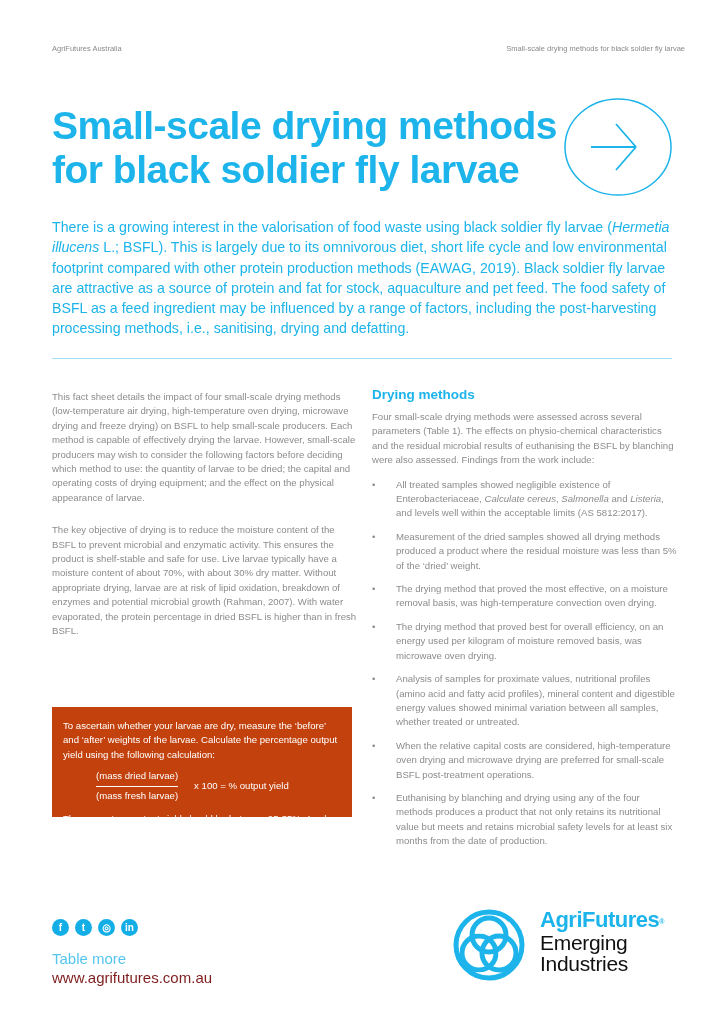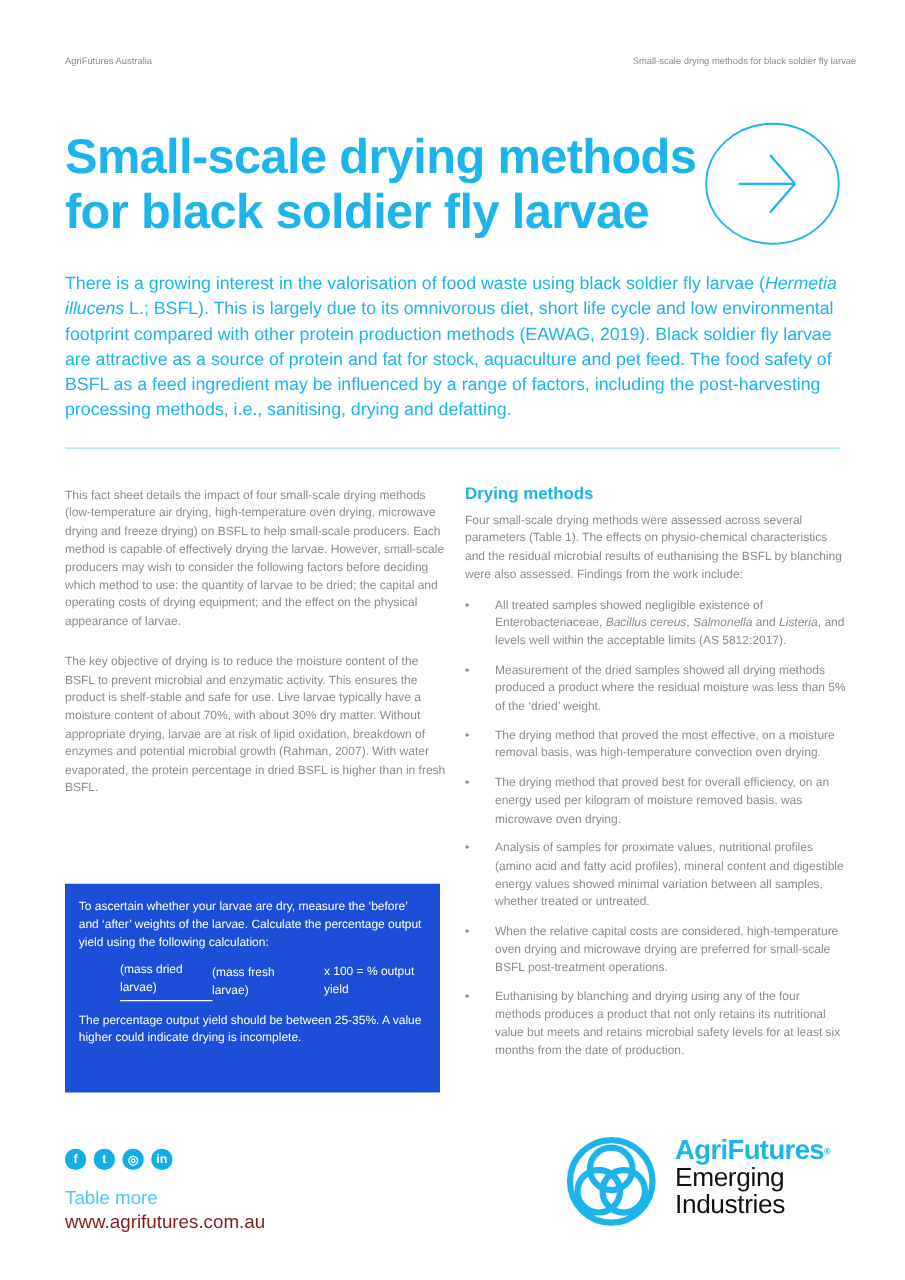--- a/index.html
+++ b/index.html
@@ -10,24 +10,24 @@
   .title { position: absolute; left: 52px; top: 104px; margin: 0; font-size: 39px; line-height: 44px; font-weight: bold; color: #1cb4ea; letter-spacing: -0.5px; }
   .arrow-circle { position: absolute; left: 563px; top: 97px; width: 110px; height: 100px; }
   .intro { position: absolute; left: 52px; top: 217px; width: 630px; margin: 0; font-size: 14.2px; line-height: 20.3px; color: #1cb4ea; }
   .divider { position: absolute; left: 52px; top: 358px; width: 620px; height: 1px; background: #9fdcf5; }
   .col { position: absolute; font-size: 9.6px; line-height: 14.4px; color: #8c8c8c; }
   .col-left { left: 52px; top: 390px; width: 305px; }
   .col-right { left: 372px; top: 386px; width: 305px; }
   .col p { margin: 0; }
   .h2 { font-size: 13.5px; font-weight: bold; color: #1cb4ea; margin: 0 0 6px 0; line-height: 18px; }
   .sec-gap { height: 18px; }
-  .callout { position: absolute; left: 52px; top: 707px; width: 300px; height: 167px; background: #1d4ed8; color: #ffffff; font-size: 9.6px; line-height: 14.4px; padding: 12px 8px 0 11px; box-sizing: border-box; }
+  .callout { position: absolute; left: 52px; top: 707px; width: 300px; height: 110px; background: #c2410c; color: #ffffff; font-size: 9.6px; line-height: 14.4px; padding: 12px 8px 0 11px; box-sizing: border-box; }
   .callout p { margin: 0; }
   .formula { display: flex; align-items: center; margin: 7px 0 9px 33px; }
-  .frac { display: flex; flex-direction: row; align-items: center; }
+  .frac { display: flex; flex-direction: column; align-items: center; }
   .frac .num { padding-bottom: 2px; border-bottom: 1px solid #ffffff; }
   .frac .den { padding-top: 2px; }
   .formula .rhs { margin-left: 16px; }
   ul.bullets { list-style: none; padding: 0; margin: 10px 0 0 0; }
   ul.bullets li { position: relative; padding-left: 24px; margin-bottom: 9px; }
   ul.bullets li::before { content: "•"; position: absolute; left: 0; top: 0; color: #8c8c8c; }
   .social { position: absolute; left: 52px; top: 919px; display: flex; gap: 6px; }
   .social .ic { width: 17px; height: 17px; border-radius: 50%; background: #14aee6; display: flex; align-items: center; justify-content: center; color: #fff; font-size: 10px; font-weight: bold; }
   .learn { position: absolute; left: 52px; top: 949px; font-size: 15px; line-height: 20px; color: #55c6ef; }
   .url { position: absolute; left: 52px; top: 968px; font-size: 15px; line-height: 20px; color: #7f1d1d; }
@@ -75,21 +75,21 @@
     </div>
     <span class="rhs">x 100 = % output yield</span>
   </div>
   <p>The percentage output yield should be between 25-35%. A value higher could indicate drying is incomplete.</p>
 </div>
 
 <div class="col col-right">
   <h2 class="h2">Drying methods</h2>
   <p>Four small-scale drying methods were assessed across several parameters (Table 1). The effects on physio-chemical characteristics and the residual microbial results of euthanising the BSFL by blanching were also assessed. Findings from the work include:</p>
   <ul class="bullets">
-    <li><span>All treated samples showed negligible existence of Enterobacteriaceae, </span><i>Bacillus cereus</i><span>, </span><i>Salmonella</i><span> and </span><i>Listeria</i><span>, and levels well within the acceptable limits (AS 5812:2017).</span></li>
+    <li><span>All treated samples showed negligible existence of Enterobacteriaceae, </span><i>Calculate cereus</i><span>, </span><i>Salmonella</i><span> and </span><i>Listeria</i><span>, and levels well within the acceptable limits (AS 5812:2017).</span></li>
     <li>Measurement of the dried samples showed all drying methods produced a product where the residual moisture was less than 5% of the ‘dried’ weight.</li>
     <li>The drying method that proved the most effective, on a moisture removal basis, was high-temperature convection oven drying.</li>
     <li>The drying method that proved best for overall efficiency, on an energy used per kilogram of moisture removed basis, was microwave oven drying.</li>
     <li>Analysis of samples for proximate values, nutritional profiles (amino acid and fatty acid profiles), mineral content and digestible energy values showed minimal variation between all samples, whether treated or untreated.</li>
     <li>When the relative capital costs are considered, high-temperature oven drying and microwave drying are preferred for small-scale BSFL post-treatment operations.</li>
     <li>Euthanising by blanching and drying using any of the four methods produces a product that not only retains its nutritional value but meets and retains microbial safety levels for at least six months from the date of production.</li>
   </ul>
 </div>
 
 <div class="social">

